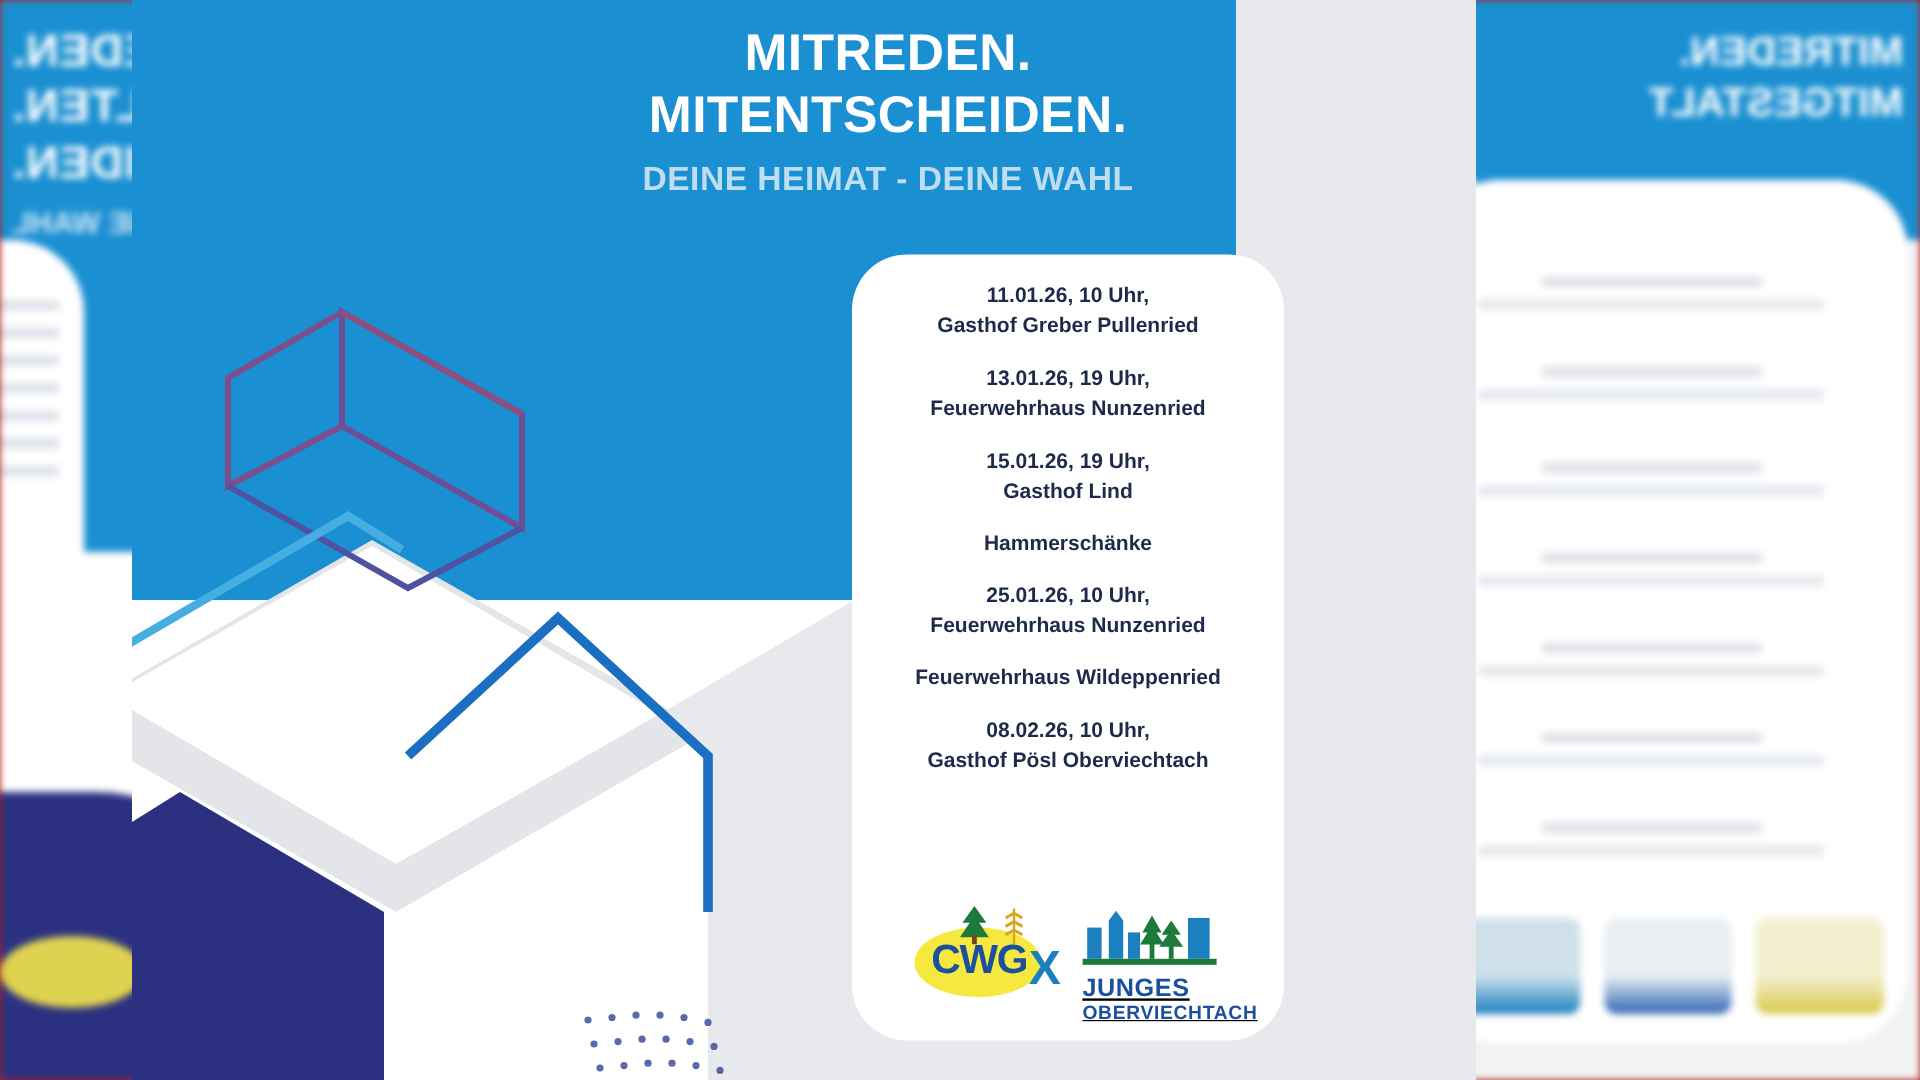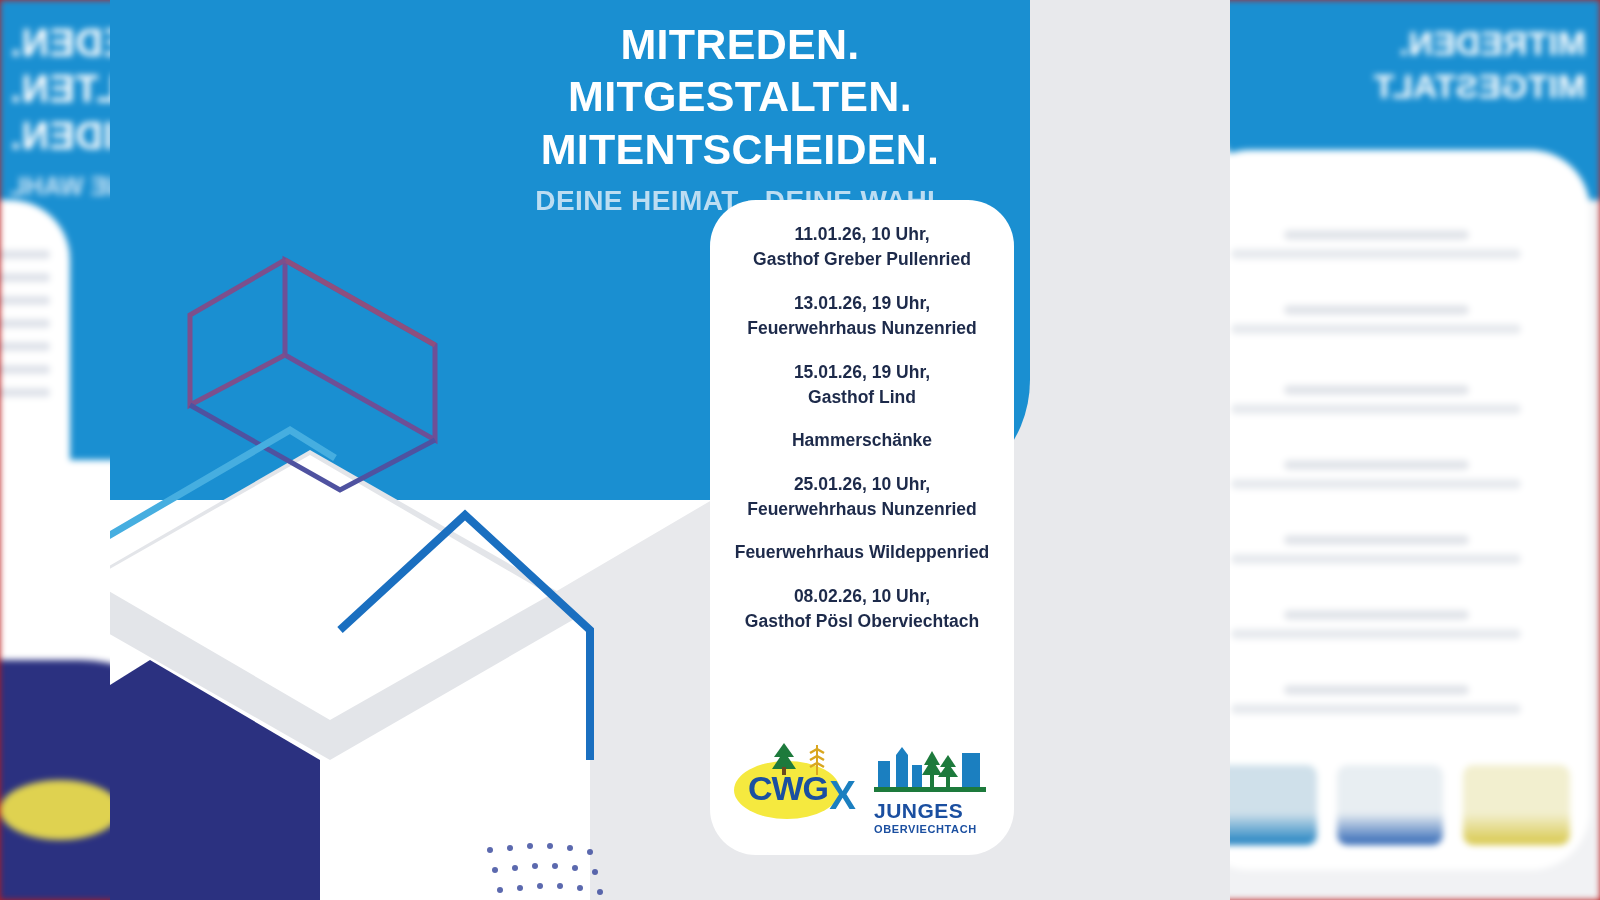--- a/index.html
+++ b/index.html
@@ -207,22 +207,22 @@
   .grey-notch {
     position: absolute;
     right: 180px; top: 0;
     width: 180px; height: 230px;
     background: #e8e9ec;
   }
 
   
   .date-card {
     position: absolute;
-    left: 600px; top: 200px;
-    width: 304px; height: 655px;
+    left: 600px; top: 212px;
+    width: 360px; height: 655px;
     background: #ffffff;
     border-radius: 46px;
     box-shadow: 0 0 0 0 rgba(0,0,0,0);
   }
   .date-list {
     position: absolute;
     left: 0; top: 22px;
     width: 100%;
   }
   .date-item {
@@ -239,20 +239,21 @@
 
   
   .logo-row {
     position: absolute;
     left: 0; bottom: 18px;
     width: 100%;
     display: flex;
     align-items: center;
     justify-content: center;
     gap: 12px;
+    text-decoration: underline;
   }
   .cwg-logo {
     position: relative;
     width: 130px;
     height: 92px;
   }
   .cwg-ellipse {
     position: absolute;
     left: 2px; top: 18px;
     width: 106px; height: 58px;
@@ -295,21 +296,21 @@
   .jo-sky { width: 112px; height: 52px; margin: 0 auto; }
   .jo-title {
     font-weight: bold;
     font-size: 21px;
     color: #1b4fa0;
     letter-spacing: 0.5px;
     margin-top: 2px;
   }
   .jo-sub {
     font-weight: bold;
-    font-size: 11px;
+    font-size: 16px;
     color: #1b4fa0;
     letter-spacing: 0.6px;
   }
 </style>
 </head>
 <body>
 
 <div class="stage">
 
   <div class="bg-left">
@@ -377,21 +378,20 @@
 
   <div class="poster">
 
     <div class="grey-right"></div>
     <div class="grey-notch"></div>
 
     <div class="blue-hero"></div>
 
     <div class="hero-text">
       <div class="l">MITREDEN.</div>
-      <div class="l">MITGESTALTEN.</div>
       <div class="l">MITENTSCHEIDEN.</div>
       <div class="sub">DEINE HEIMAT - DEINE WAHL</div>
     </div>
 
     <svg class="iso" viewBox="0 0 900 700">
 
       <path d="M0 560 L160 460 L330 560 L330 700 L0 700 Z" fill="#2b3180"></path>
 
       <path d="M60 400 L320 250 L600 410 L340 560 Z" fill="#e3e5e9"></path>
 

